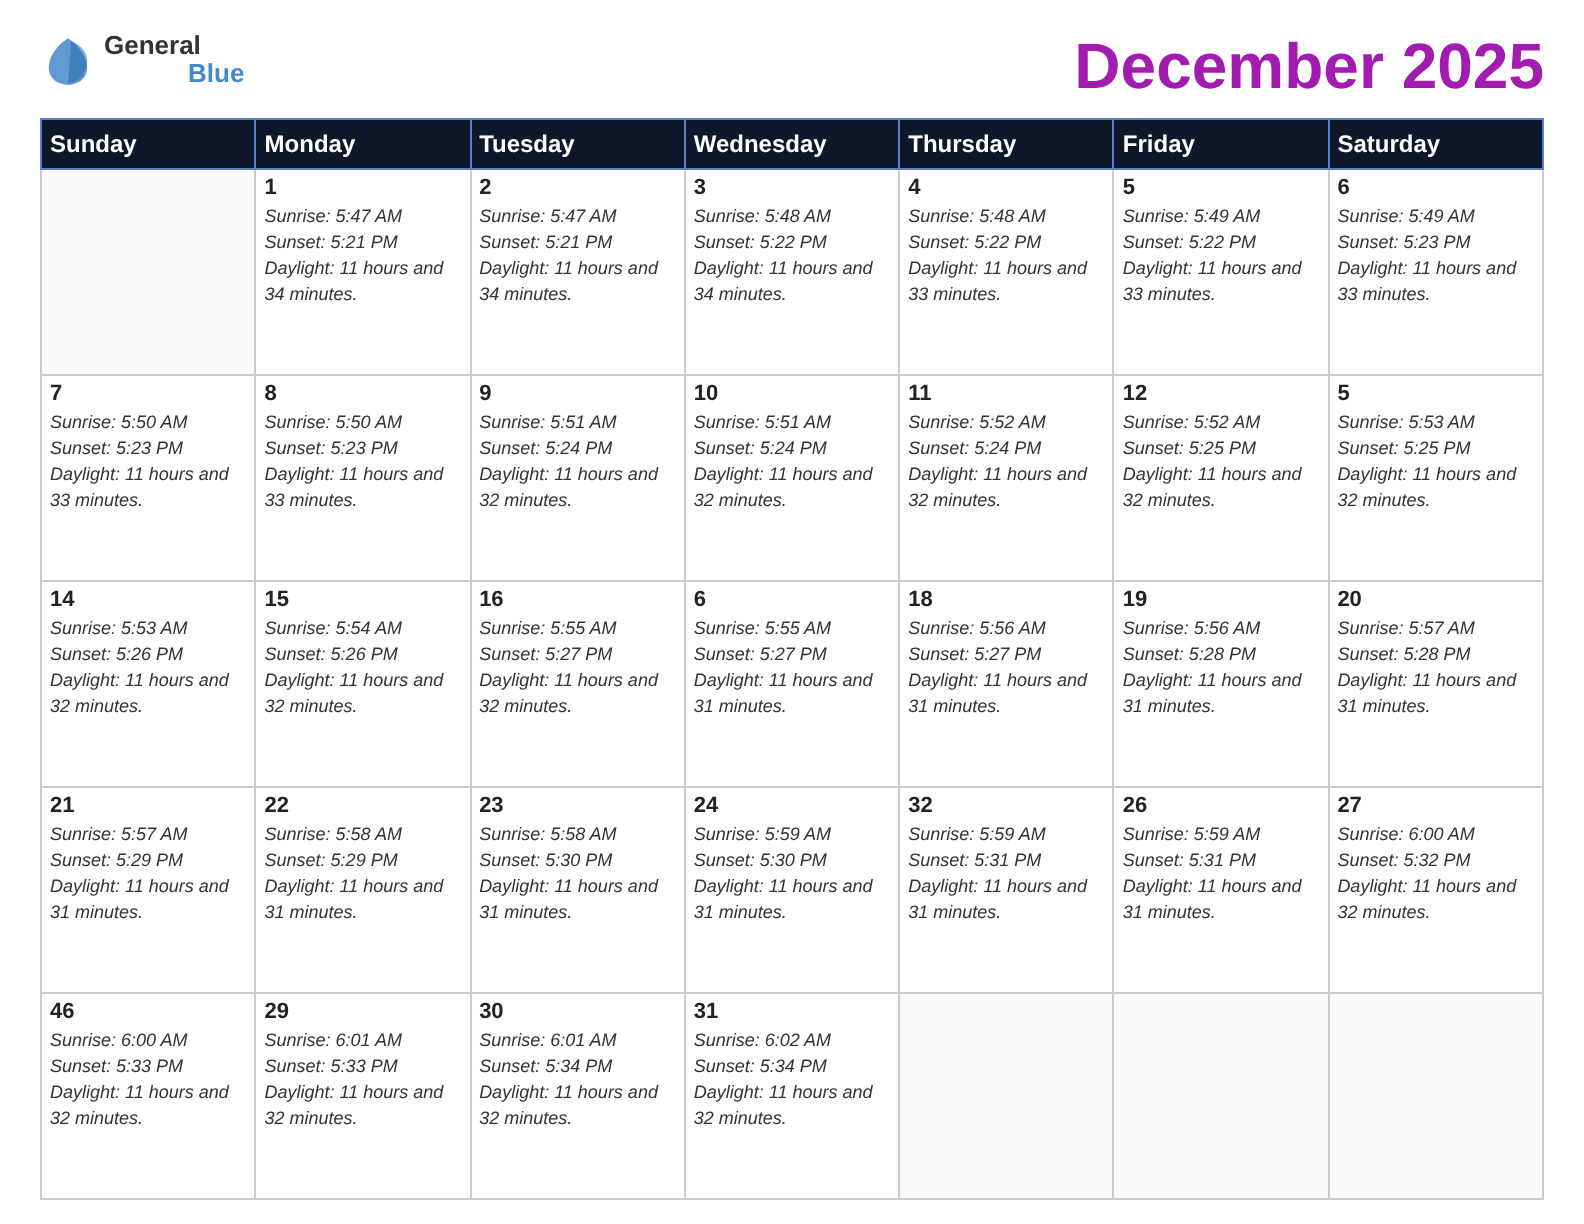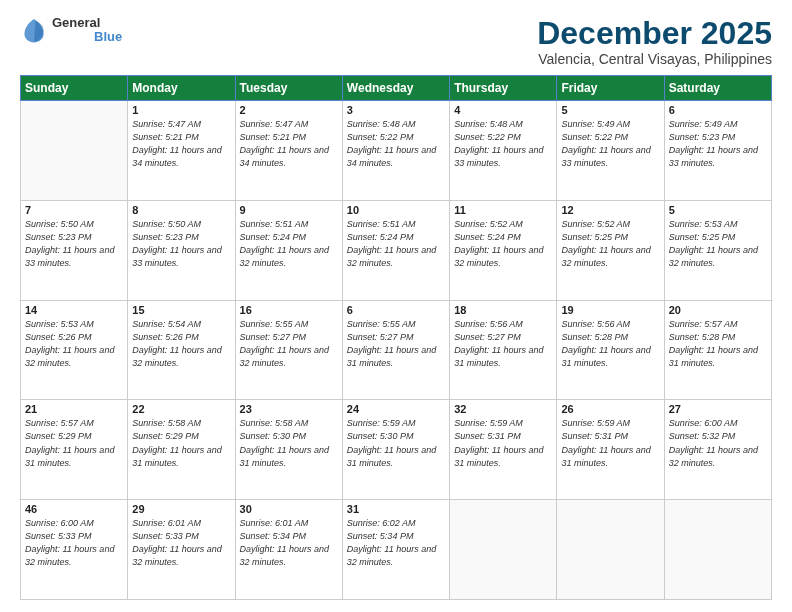--- a/index.html
+++ b/index.html
@@ -47,36 +47,36 @@
     .logo-icon {
       width: 28px;
       height: 28px;
     }
     .title-block {
       text-align: right;
     }
     .month-title {
       font-size: 32px;
       font-weight: bold;
-      color: #0c4a6e;
+      color: #a21caf;
       line-height: 1.1;
     }
     .location {
       font-size: 14px;
       color: #444;
     }
     .calendar {
       flex: 1;
       border: 1px solid #ccc;
       border-collapse: collapse;
       width: 100%;
       table-layout: fixed;
     }
     .calendar th {
-      background: #15803d;
+      background: #0f172a;
       color: #fff;
       font-size: 12px;
       font-weight: bold;
       padding: 5px 4px;
       text-align: left;
       border: 1px solid #5580cc;
     }
     .calendar td {
       vertical-align: top;
       border: 1px solid #ccc;
@@ -113,21 +113,20 @@
         <path d="M18 4 C18 4 28 10 30 20 C32 30 24 34 18 34 C12 34 4 30 6 20 C8 10 18 4 18 4Z" fill="#4488cc" opacity="0.85"></path>
         <path d="M20 6 C26 8 32 14 30 22 C28 30 22 33 18 33" fill="#2266aa" opacity="0.5"></path>
       </svg>
       <div class="logo-text">
         <span class="logo-general">General</span>
         <span class="logo-blue">Blue</span>
       </div>
     </div>
     <div class="title-block">
       <div class="month-title">December 2025</div>
-      <div class="location">Valencia, Central Visayas, Philippines</div>
     </div>
   </div>
 
   <table class="calendar">
     <thead>
       <tr>
 
       <th>Sunday</th>
           <th>Monday</th>
           <th>Tuesday</th>

